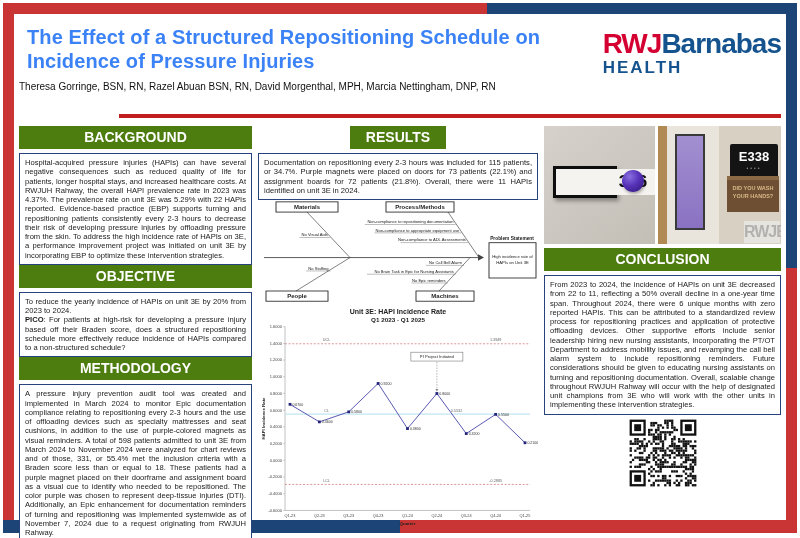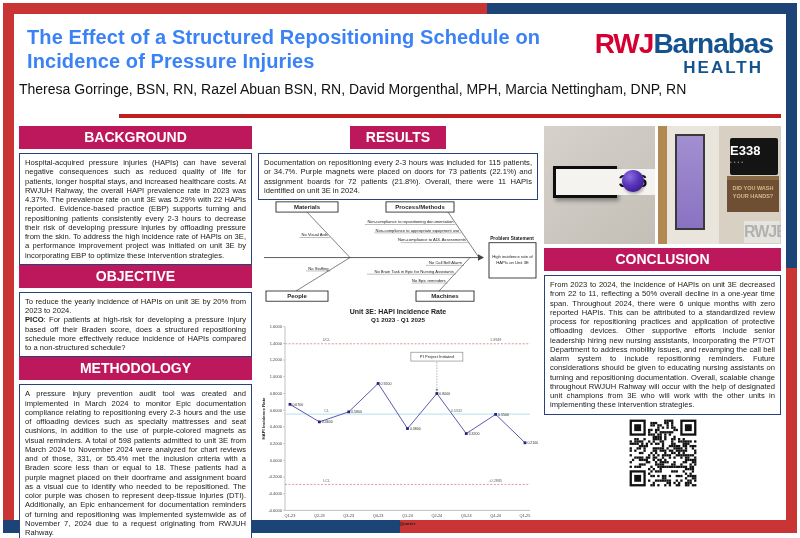--- a/index.html
+++ b/index.html
@@ -11,33 +11,33 @@
   .fr-top-blue{left:487px;top:3px;right:3px;height:11px;background:#1d4476;}
   .fr-left{left:3px;top:3px;width:11px;bottom:16px;background:#c93434;}
   .fr-right-blue{right:3px;top:3px;width:11px;height:265px;background:#1d4476;}
   .fr-right-red{right:3px;top:268px;width:11px;bottom:16px;background:#c93434;}
   .fr-bot-blue{left:3px;bottom:5px;width:397px;height:13px;background:#1d4476;}
   .fr-bot-red{left:400px;bottom:5px;right:3px;height:13px;background:#c93434;}
   
   .content{position:absolute;left:19px;top:18px;right:19px;bottom:20px;}
   header{position:relative;height:90px;}
   h1{font-size:20px;line-height:1.18;margin:8px;color:#3b82f6;font-weight:bold;letter-spacing:.1px;}
-  .authors{font-size:14px;margin-top:0;color:#111;}
+  .authors{font-size:10px;margin-top:0;color:#111;}
   .underline{position:absolute;left:100px;right:0;bottom:-2px;height:4px;background:#c11f1f;}
-  .logo{position:absolute;right:8px;top:4px;text-align:right;line-height:1;}
+  .logo{position:absolute;right:0;top:4px;line-height:1;}
   .logo-line1{font-size:28px;font-weight:bold;letter-spacing:-1px;}
   .logo-rwj{color:#d50032;}
   .logo-barnabas{color:#15538f;}
   .logo-health{font-size:17px;font-weight:bold;color:#15538f;letter-spacing:2px;margin:1px 10px 0 0;}
   .columns{display:flex;gap:6px;margin-top:10px;height:414px;}
   .col{display:flex;flex-direction:column;overflow:hidden;}
   .col-left{width:233px;}
   .col-mid{width:280px;align-items:center;}
   .col-right{flex:1;}
-  .sec-header{background:#be185d;color:#fff;font-weight:bold;text-align:center;
+  .sec-header{background:#4d7c0f;color:#fff;font-weight:bold;text-align:center;
               font-size:14px;padding:3px 16px 4px;margin-bottom:4px;flex:none;}
   .para{border:1px solid #27427c;background:#fff;padding:4px 5px;font-size:7.6px;
         line-height:1.22;text-align:justify;color:#1a1a1a;margin-bottom:0;flex:none;}
   .para b{font-weight:bold;}
   #fishbone{flex:none;margin-bottom:2px;}
   #chart{flex:none;}
   
   .photos{display:flex;gap:3px;height:118px;margin-bottom:4px;flex:none;}
   .photo{position:relative;overflow:hidden;}
   .photo-a{width:47%;background:linear-gradient(140deg,#d6d2cb,#c3beb6);}
@@ -46,22 +46,22 @@
   .plate-inner{background:#f5f3ef;width:100%;height:100%;display:flex;align-items:center;
          justify-content:center;font-weight:bold;font-size:17px;color:#111;padding-left:48px;}
   .magnet-circle{position:absolute;left:78px;top:44px;width:22px;height:22px;border-radius:50%;
          background:radial-gradient(circle at 35% 30%,#8a6fe0 0%,#5632b8 45%,#2c1670 100%);
          box-shadow:1px 2px 3px rgba(0,0,0,.3);}
   .photo-b{flex:1;background:#d8d0c2;}
   .wood{position:absolute;left:0;top:0;width:9px;height:100%;background:#b08a52;}
   .door-panel{position:absolute;left:9px;top:0;width:42%;height:100%;background:#e9e5dc;}
   .magnet-strip{position:absolute;left:8px;top:8px;width:26px;height:92px;
          background:linear-gradient(#a28fd0,#8a72c2);border:2px solid #3a3a3a;}
-  .e338{position:absolute;right:3px;top:12px;width:48px;height:32px;background:#141414;
-         color:#fff;font-weight:bold;font-size:13px;text-align:left;padding-top:5px;
+  .e338{position:absolute;right:3px;top:18px;width:48px;height:32px;background:#141414;
+         color:#fff;font-weight:bold;font-size:13px;text-align:center;padding-top:5px;
          border-radius:2px;}
   .braille{font-size:5px;color:#8c8c8c;letter-spacing:2px;margin-top:1px;}
   .wash{position:absolute;right:2px;top:50px;width:52px;height:28px;background:#6e4f33;
          color:#d9b987;font-size:5.5px;font-weight:bold;text-align:center;padding-top:4px;
          line-height:1.5;border-top:4px solid #8a6a45;}
   .watermark{position:absolute;right:1px;bottom:1px;width:36px;height:22px;
          background:rgba(232,230,226,.9);color:#b3b1b0;font-weight:bold;font-size:16px;
          text-align:center;line-height:22px;letter-spacing:-1px;}
   .qr-wrap{text-align:center;flex:none;}
   .qr-wrap svg{background:#fff;}

